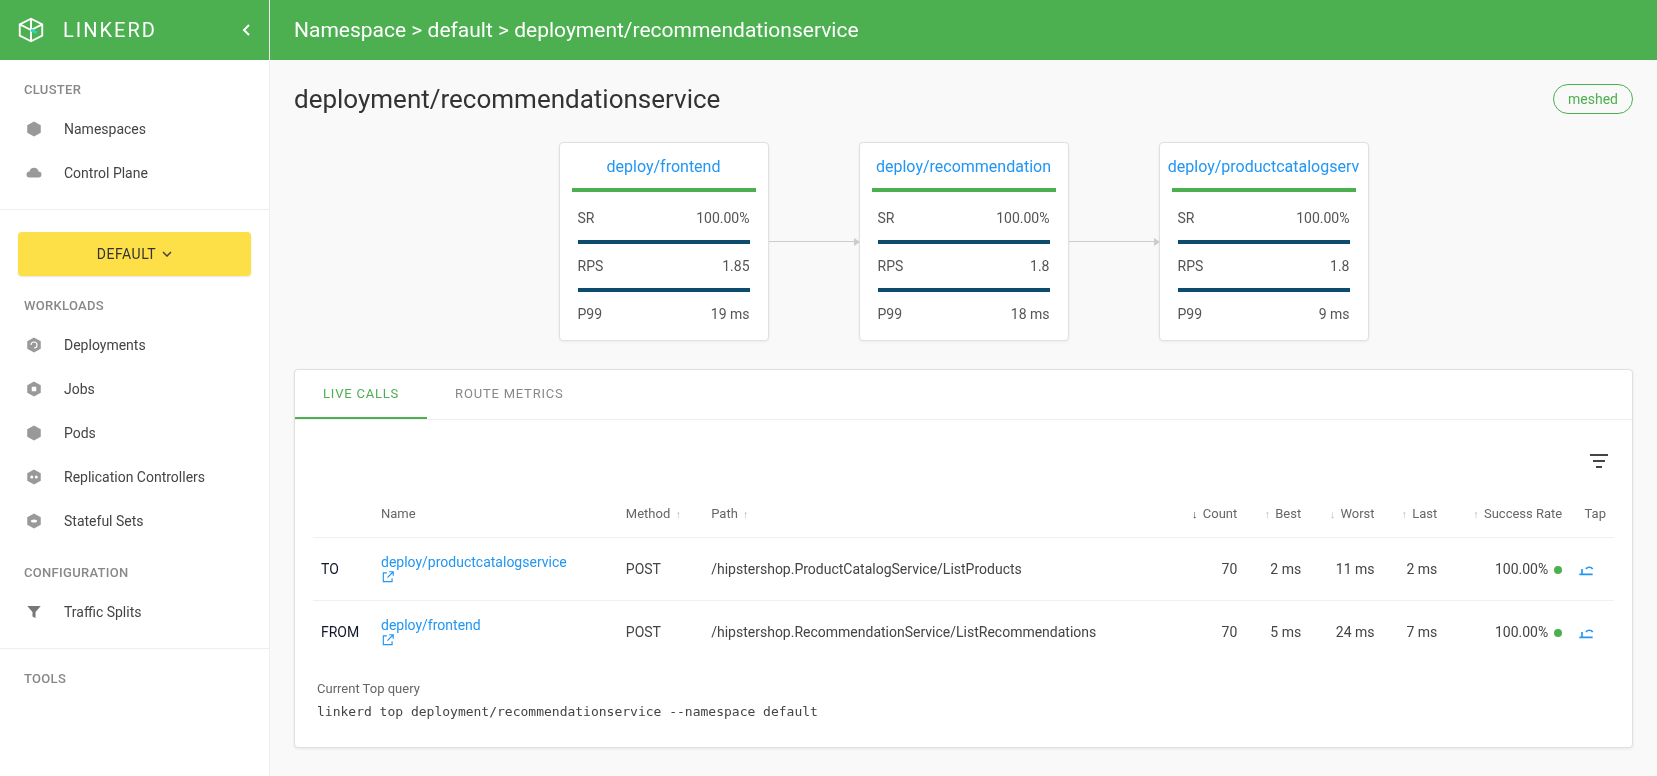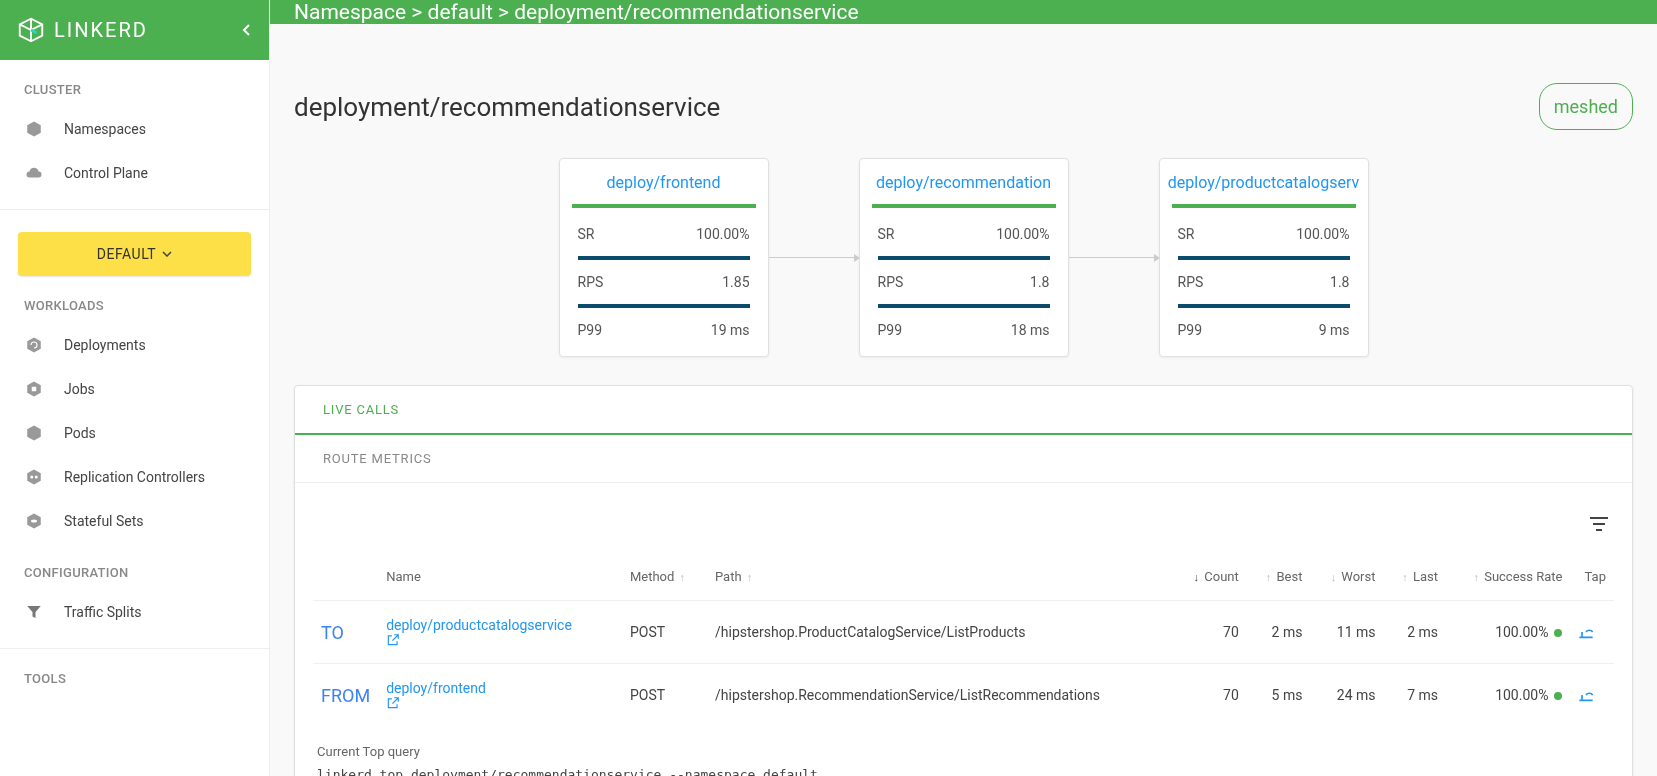--- a/index.html
+++ b/index.html
@@ -2,77 +2,77 @@
 <html><head>
 <meta charset="utf-8">
 <style>
 * { box-sizing: border-box; margin: 0; padding: 0; }
 body { font-family: -apple-system, BlinkMacSystemFont, "Segoe UI", Roboto, Helvetica, Arial, sans-serif; background: #f9f9f9; color: #333; font-size: 14px; }
 .app { display: flex; height: 776px; width: 1657px; overflow: hidden; }
 
 
 .sidebar { width: 270px; background: #fff; border-right: 1px solid #eee; display: flex; flex-direction: column; overflow: hidden; }
 .sidebar-header { height: 60px; background: #4caf50; display: flex; align-items: center; padding: 0 16px; gap: 10px; position: relative; }
-.logo-wrap { display: flex; align-items: center; gap: 8px; }
+.logo-wrap { display: flex; align-items: center; gap: 17px; }
 .logo-svg { width: 30px; height: 30px; }
 .logo-text { color: #fff; font-size: 20px; letter-spacing: 2px; font-weight: 400; }
 .collapse-btn { position: absolute; right: 18px; color: #fff; cursor: pointer; font-size: 18px; }
 
 .side-section-label { padding: 22px 24px 10px; color: #888; font-size: 13px; font-weight: 500; letter-spacing: 0.3px; }
 .side-item { display: flex; align-items: center; gap: 20px; padding: 12px 24px; color: #444; cursor: pointer; }
 .side-item .icon { width: 20px; height: 20px; color: #888; display: flex; align-items: center; justify-content: center; }
 
 .namespace-select { margin: 22px 18px 0; background: #fde047; border-radius: 4px; height: 44px; display: flex; align-items: center; justify-content: center; gap: 6px; cursor: pointer; font-size: 14px; letter-spacing: 0.5px; color: #333; box-shadow: 0 1px 2px rgba(0,0,0,0.1); }
 
 .divider { height: 1px; background: #eee; margin: 14px 0 0; }
 
 
 .main { flex: 1; display: flex; flex-direction: column; overflow: auto; }
 .topbar { height: 60px; background: #4caf50; display: flex; align-items: center; padding: 0 24px; }
 .breadcrumb { color: #fff; font-size: 21px; font-weight: 400; }
 
 .content { padding: 24px; }
 
-.title-row { display: flex; align-items: center; justify-content: space-between; margin-bottom: 28px; margin-top: 35px; }
+.title-row { display: flex; align-items: center; justify-content: space-between; margin-bottom: 28px; }
 .page-title { font-size: 26px; font-weight: 400; color: #333; }
-.meshed-badge { border: 1px solid #4caf50; color: #4caf50; border-radius: 18px; padding: 12px 14px; font-size: 18px; }
+.meshed-badge { border: 1px solid #4caf50; color: #4caf50; border-radius: 18px; padding: 6px 14px; font-size: 14px; }
 
 
 .cards-row { display: flex; align-items: center; justify-content: center; gap: 0; margin-bottom: 28px; padding: 0 40px; }
 .card { width: 210px; background: #fff; border: 1px solid #e0e0e0; border-radius: 4px; box-shadow: 0 1px 3px rgba(0,0,0,0.06); overflow: hidden; }
 .card-title { text-align: center; color: #2196f3; font-size: 16px; padding: 14px 8px 12px; white-space: nowrap; overflow: hidden; }
 .card-bar { height: 4px; background: #4caf50; margin: 0 12px; }
 .card-rows { padding: 4px 18px 18px; }
 .card-row { display: flex; justify-content: space-between; padding: 14px 0; border-bottom: 4px solid #0c4a6e; font-size: 14px; color: #555; }
 .card-row:last-child { border-bottom: none; padding-bottom: 0; }
 .arrow-connector { width: 90px; display: flex; align-items: center; justify-content: center; color: #bbb; }
 .arrow-line { flex: 1; height: 1px; background: #ccc; position: relative; }
 .arrow-line::after { content: ""; position: absolute; right: -1px; top: -3px; width: 0; height: 0; border-left: 6px solid #ccc; border-top: 4px solid transparent; border-bottom: 4px solid transparent; }
 
 
 .panel { background: #fff; border: 1px solid #e0e0e0; border-radius: 4px; box-shadow: 0 1px 3px rgba(0,0,0,0.08); }
-.tabs { display: flex; border-bottom: 1px solid #eee; flex-direction: column; }
+.tabs { display: flex; border-bottom: 1px solid #eee; }
 .tab { padding: 16px 28px; font-size: 13px; letter-spacing: 0.8px; color: #888; cursor: pointer; }
 .tab.active { color: #4caf50; border-bottom: 2px solid #4caf50; }
 
 .table-wrap { padding: 20px 18px 0; }
 .filter-row { display: flex; justify-content: flex-end; padding: 14px 6px 28px; }
 .filter-icon { color: #555; cursor: pointer; }
 
 table { width: 100%; border-collapse: collapse; }
 th { text-align: left; font-weight: 400; color: #666; font-size: 13px; padding: 10px 8px 16px; }
 th.right { text-align: right; }
 th .sort { color: #bbb; font-size: 11px; margin: 0 2px; }
 td { padding: 16px 8px; font-size: 14px; color: #444; border-top: 1px solid #f0f0f0; }
 td.right { text-align: right; }
 td .link { color: #2196f3; }
 td .ext-icon { color: #2196f3; margin-left: 8px; cursor: pointer; }
 td .dot { display: inline-block; width: 8px; height: 8px; border-radius: 50%; background: #4caf50; margin-left: 6px; vertical-align: middle; }
 td .tap-icon { color: #2196f3; cursor: pointer; }
-.dir-label { font-size: 18px; color: #3b82f6; margin-left: 18px; }
+.dir-label { font-size: 14px; color: #0f172a; margin-left: 18px; }
 
 .query-section { padding: 18px 22px 28px; }
 .query-label { font-size: 13px; color: #666; margin-bottom: 8px; }
 .query-code { font-family: "SFMono-Regular", Consolas, monospace; font-size: 13px; color: #444; }
 
 
 svg { display: block; }
 </style>
 </head>
 <body>

